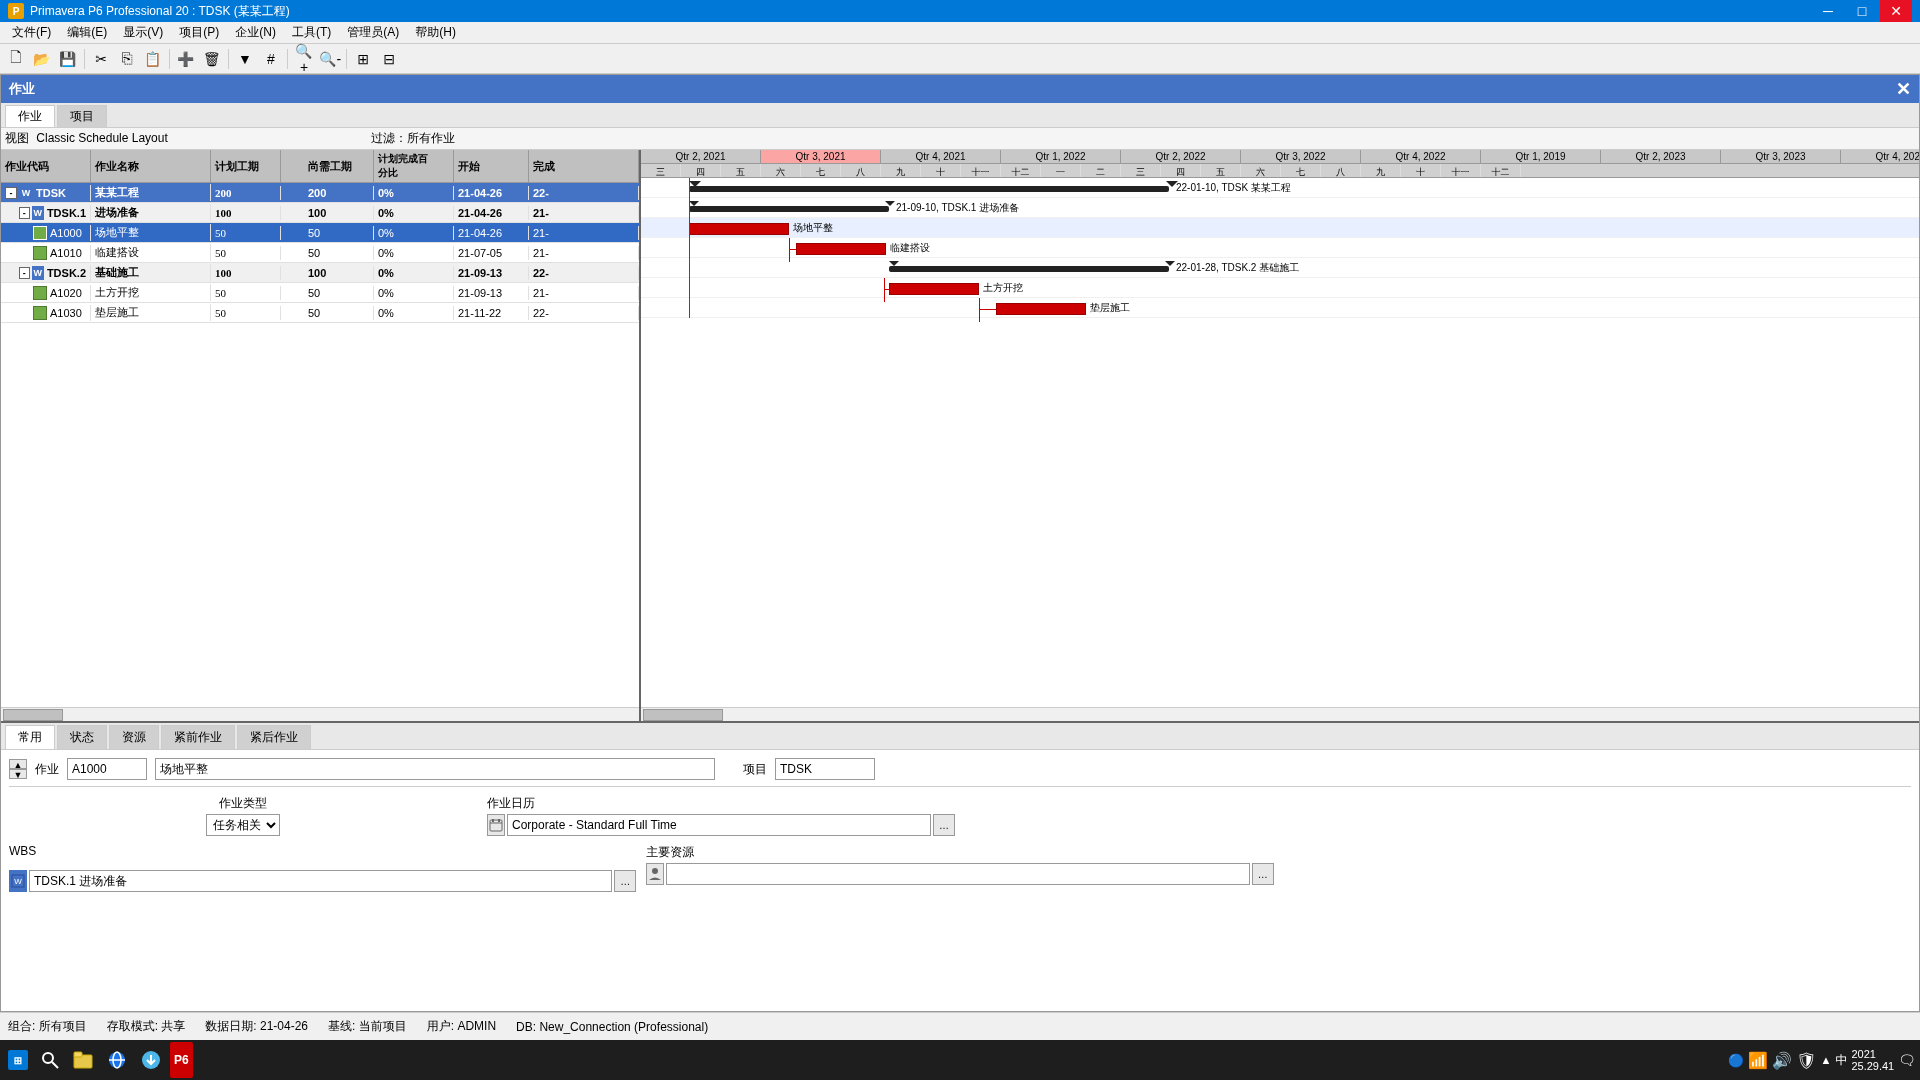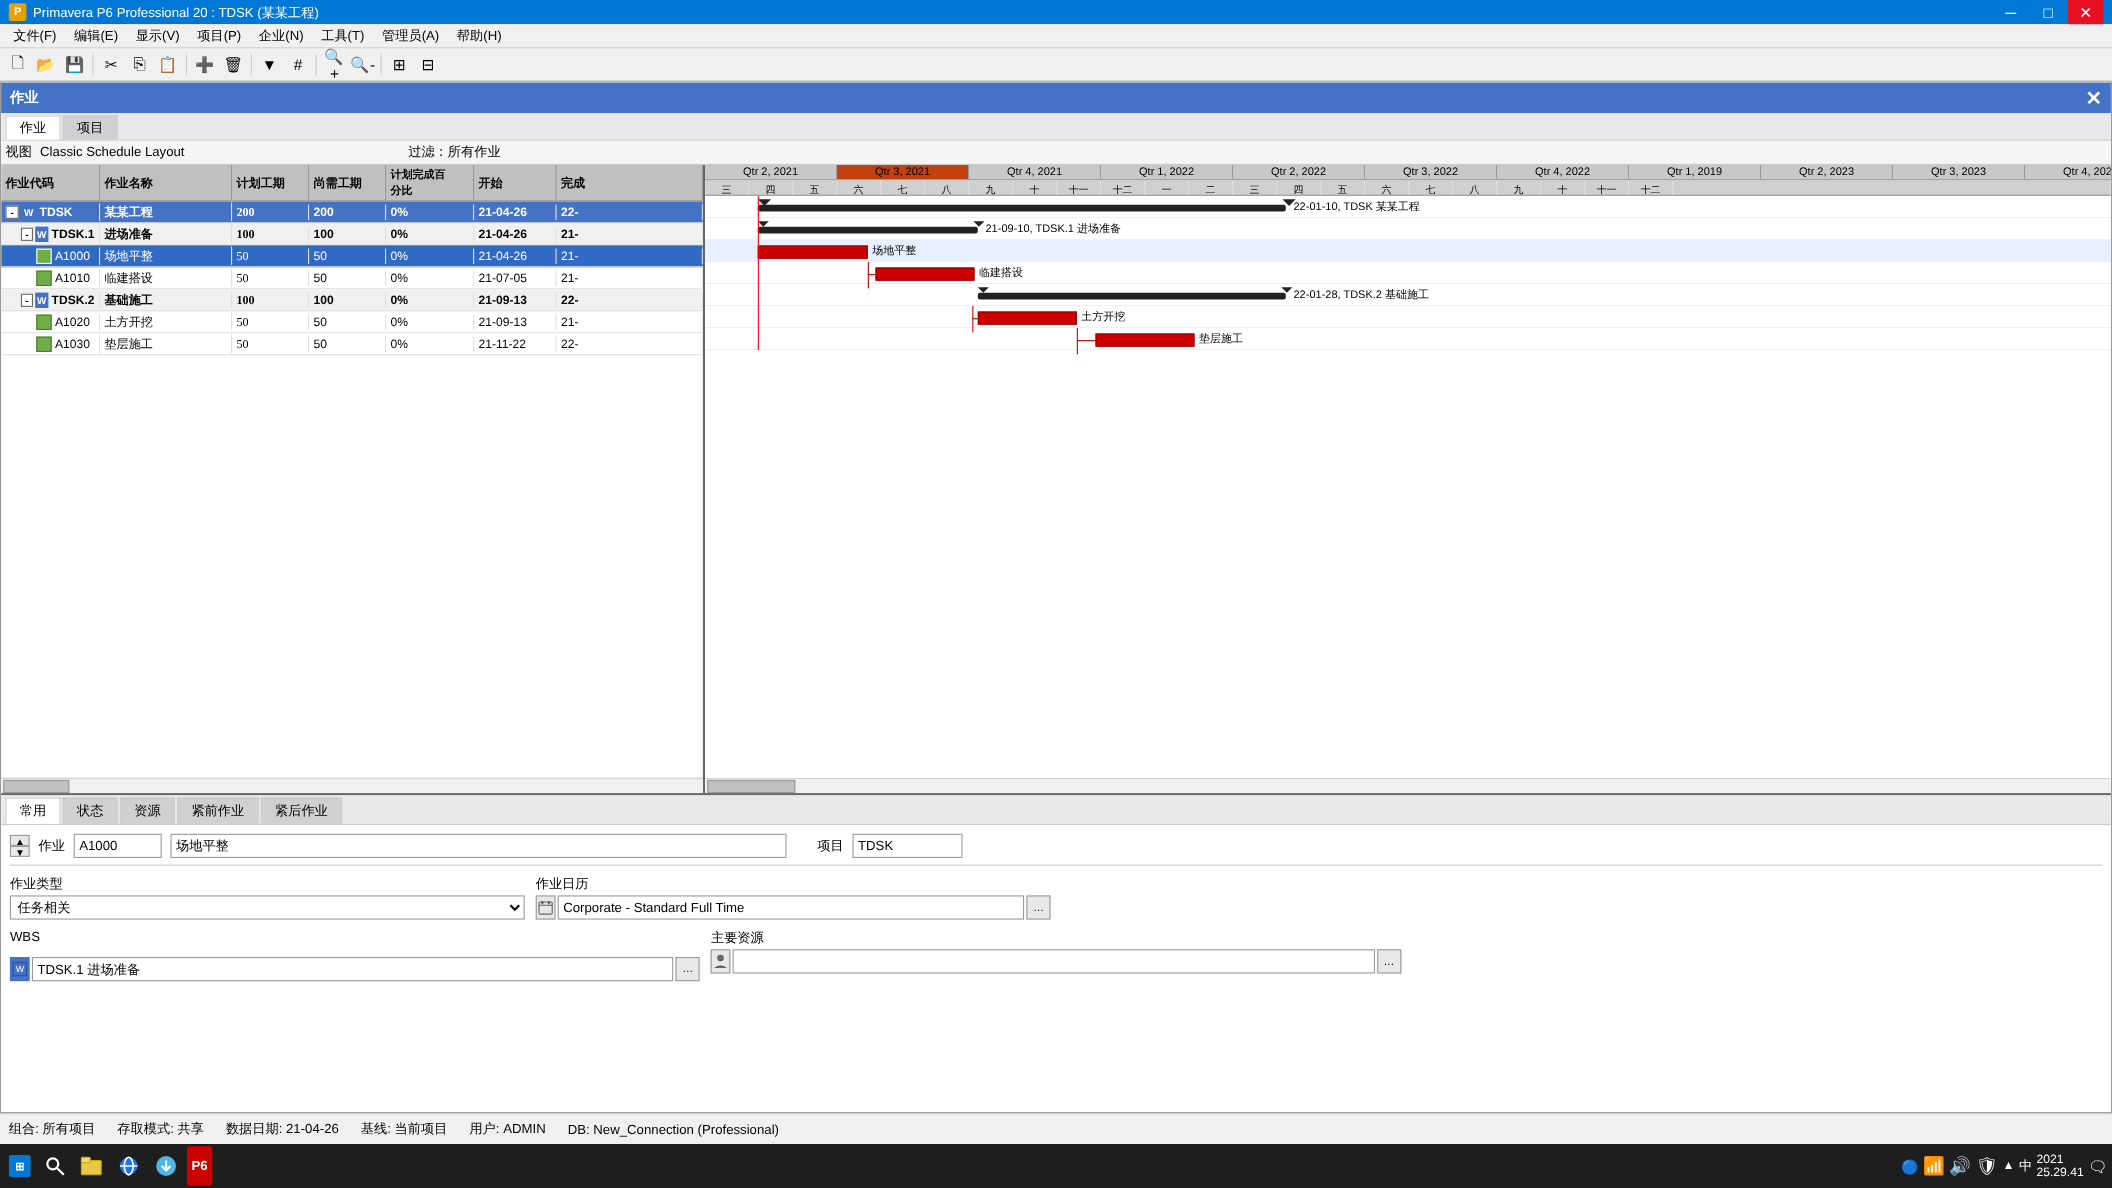--- a/index.html
+++ b/index.html
@@ -38,21 +38,21 @@
     .grid-gantt-container { display: flex; flex: 1; overflow: hidden; }
 
     
     .grid-panel { width: 640px; border-right: 2px solid #666; display: flex; flex-direction: column; overflow: hidden; }
     .grid-header { background: #c0c0c0; border-bottom: 1px solid #999; display: flex; min-height: 28px; }
     .col-header { border-right: 1px solid #999; padding: 2px 4px; font-size: 11px; font-weight: bold; display: flex; align-items: center; overflow: hidden; cursor: pointer; }
 
     .col-id { width: 90px; min-width: 90px; }
     .col-name { width: 120px; min-width: 120px; }
     .col-plan-dur { width: 70px; min-width: 70px; font-family: Liberation Serif, serif; }
-    .col-remain-dur { width: 70px; min-width: 70px; }
+    .col-remain-dur { width: 70px; min-width: 70px; margin-left: 23px; }
     .col-pct { width: 80px; min-width: 80px; }
     .col-start { width: 75px; min-width: 75px; }
     .col-finish { width: 75px; min-width: 75px; flex: 1; }
 
     .grid-body { overflow-y: auto; overflow-x: auto; flex: 1; }
     .grid-row { display: flex; min-height: 20px; border-bottom: 1px solid #e0e0e0; align-items: center; cursor: pointer; }
     .grid-row.selected { background: #316ac5; color: white; }
     .grid-row.wbs-row { background: #f0f0f0; font-weight: bold; }
     .grid-row.wbs-row-blue { background: #4472c4; color: white; font-weight: bold; }
     .grid-cell { border-right: 1px solid #e0e0e0; padding: 1px 4px; font-size: 11px; overflow: hidden; white-space: nowrap; display: flex; align-items: center; }
@@ -268,21 +268,21 @@
 
         <div class="scrollbar-h">
           <div style="width: 60px; height: 12px; background: #c0c0c0; border: 1px solid #999; margin: 1px 2px; display: inline-block; cursor: pointer;"></div>
         </div>
       </div>
 
       <div class="gantt-panel" style="flex: 1; overflow: hidden;">
 
         <div style="background: #c0c0c0; border-bottom: 1px solid #999; display: flex; height: 14px; overflow: hidden;">
           <div style="min-width: 120px; border-right: 1px solid #999; font-size: 10px; padding: 1px 2px; text-align: center; background: #c8c8c8;">Qtr 2, 2021</div>
-          <div style="min-width: 120px; border-right: 1px solid #999; font-size: 10px; padding: 1px 2px; text-align: center; background: #c2410c;">Qtr 3, 2021</div>
+          <div style="min-width: 120px; border-right: 1px solid #999; font-size: 10px; padding: 1px 2px; text-align: center; background: #fca5a5;">Qtr 3, 2021</div>
           <div style="min-width: 120px; border-right: 1px solid #999; font-size: 10px; padding: 1px 2px; text-align: center; background: #c8c8c8;">Qtr 4, 2021</div>
           <div style="min-width: 120px; border-right: 1px solid #999; font-size: 10px; padding: 1px 2px; text-align: center; background: #c8c8c8;">Qtr 1, 2022</div>
           <div style="min-width: 120px; border-right: 1px solid #999; font-size: 10px; padding: 1px 2px; text-align: center; background: #c8c8c8;">Qtr 2, 2022</div>
           <div style="min-width: 120px; border-right: 1px solid #999; font-size: 10px; padding: 1px 2px; text-align: center; background: #c8c8c8;">Qtr 3, 2022</div>
           <div style="min-width: 120px; border-right: 1px solid #999; font-size: 10px; padding: 1px 2px; text-align: center; background: #c8c8c8;">Qtr 4, 2022</div>
           <div style="min-width: 120px; border-right: 1px solid #999; font-size: 10px; padding: 1px 2px; text-align: center; background: #c8c8c8;">Qtr 1, 2019</div>
           <div style="min-width: 120px; border-right: 1px solid #999; font-size: 10px; padding: 1px 2px; text-align: center; background: #c8c8c8;">Qtr 2, 2023</div>
           <div style="min-width: 120px; border-right: 1px solid #999; font-size: 10px; padding: 1px 2px; text-align: center; background: #c8c8c8;">Qtr 3, 2023</div>
           <div style="min-width: 120px; border-right: 1px solid #999; font-size: 10px; padding: 1px 2px; text-align: center; background: #c8c8c8;">Qtr 4, 2023</div>
         </div>
@@ -394,21 +394,21 @@
           </div>
           <span style="font-size: 12px;">作业</span>
           <input class="form-input" style="width: 80px;" type="text" value="A1000">
           <input class="form-input" style="width: 560px;" type="text" value="场地平整">
           <span style="font-size: 12px; margin-left: 20px;">项目</span>
           <input class="form-input" style="width: 100px;" type="text" value="TDSK">
         </div>
 
         <div style="display: grid; grid-template-columns: 1fr 1fr 1fr 1fr; gap: 10px; margin-bottom: 8px;">
 
-          <div style="display: flex; flex-direction: column; gap: 2px;">
+          <div style="display: flex; flex-direction: column; gap: 2px; align-items: center;">
             <label style="font-size: 12px;">作业类型</label>
             <div style="display: flex; align-items: center; gap: 2px;">
               <select class="form-select" style="flex: 1;">
                 <option>任务相关</option>
               </select>
             </div>
           </div>
 
 
 

